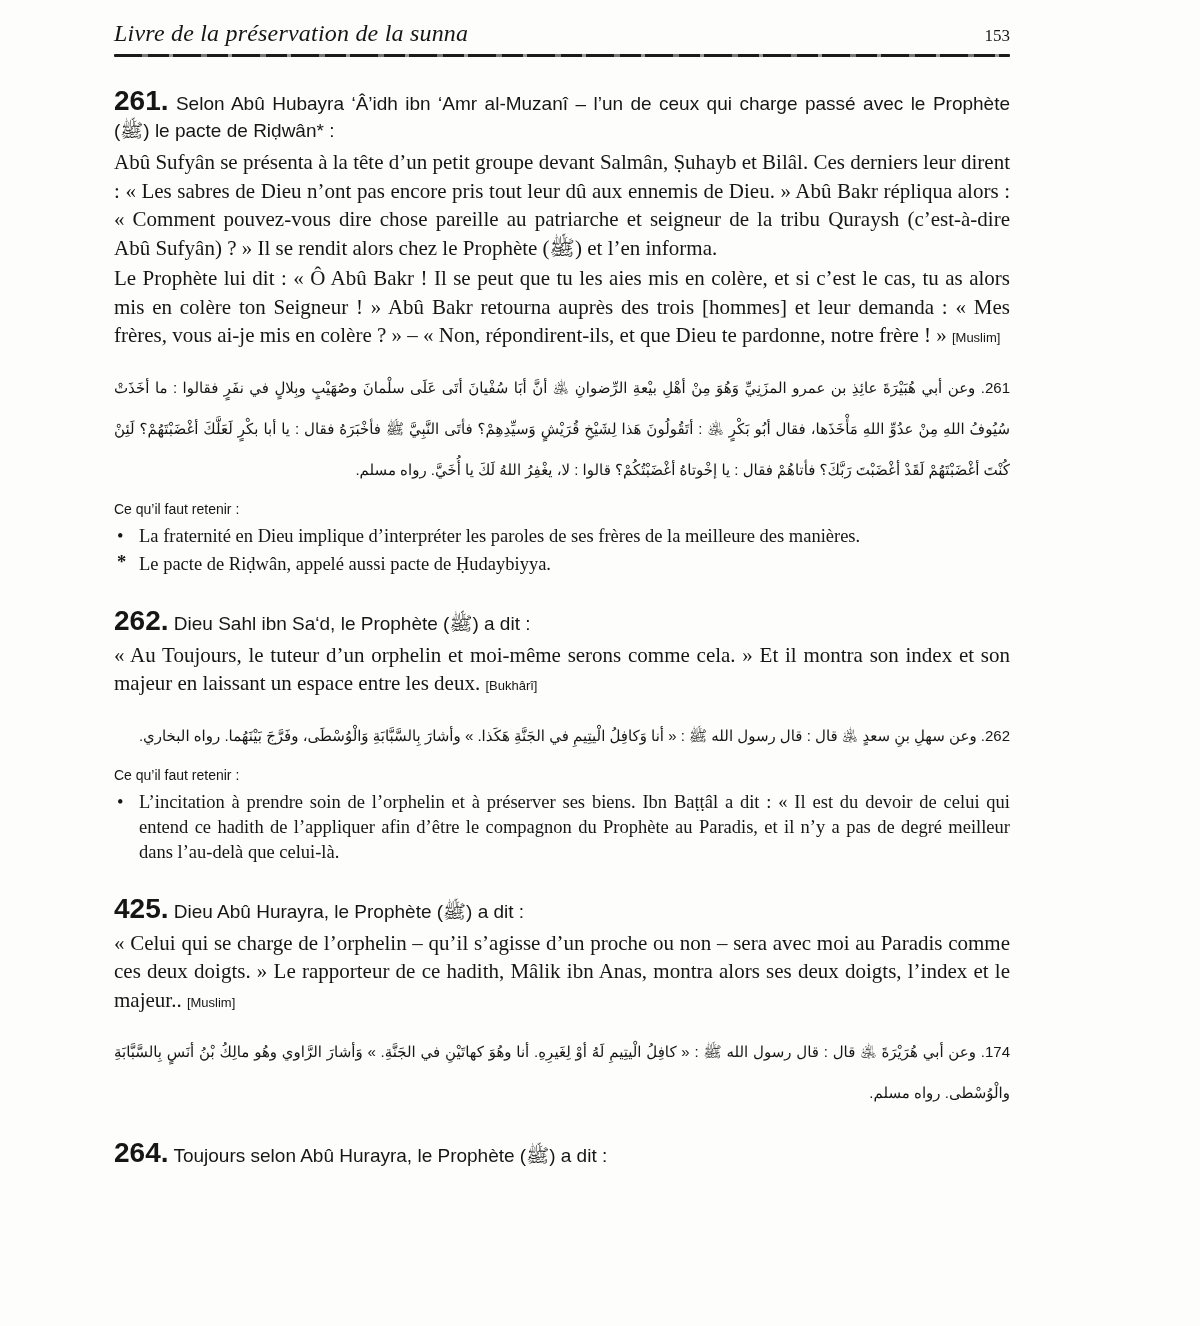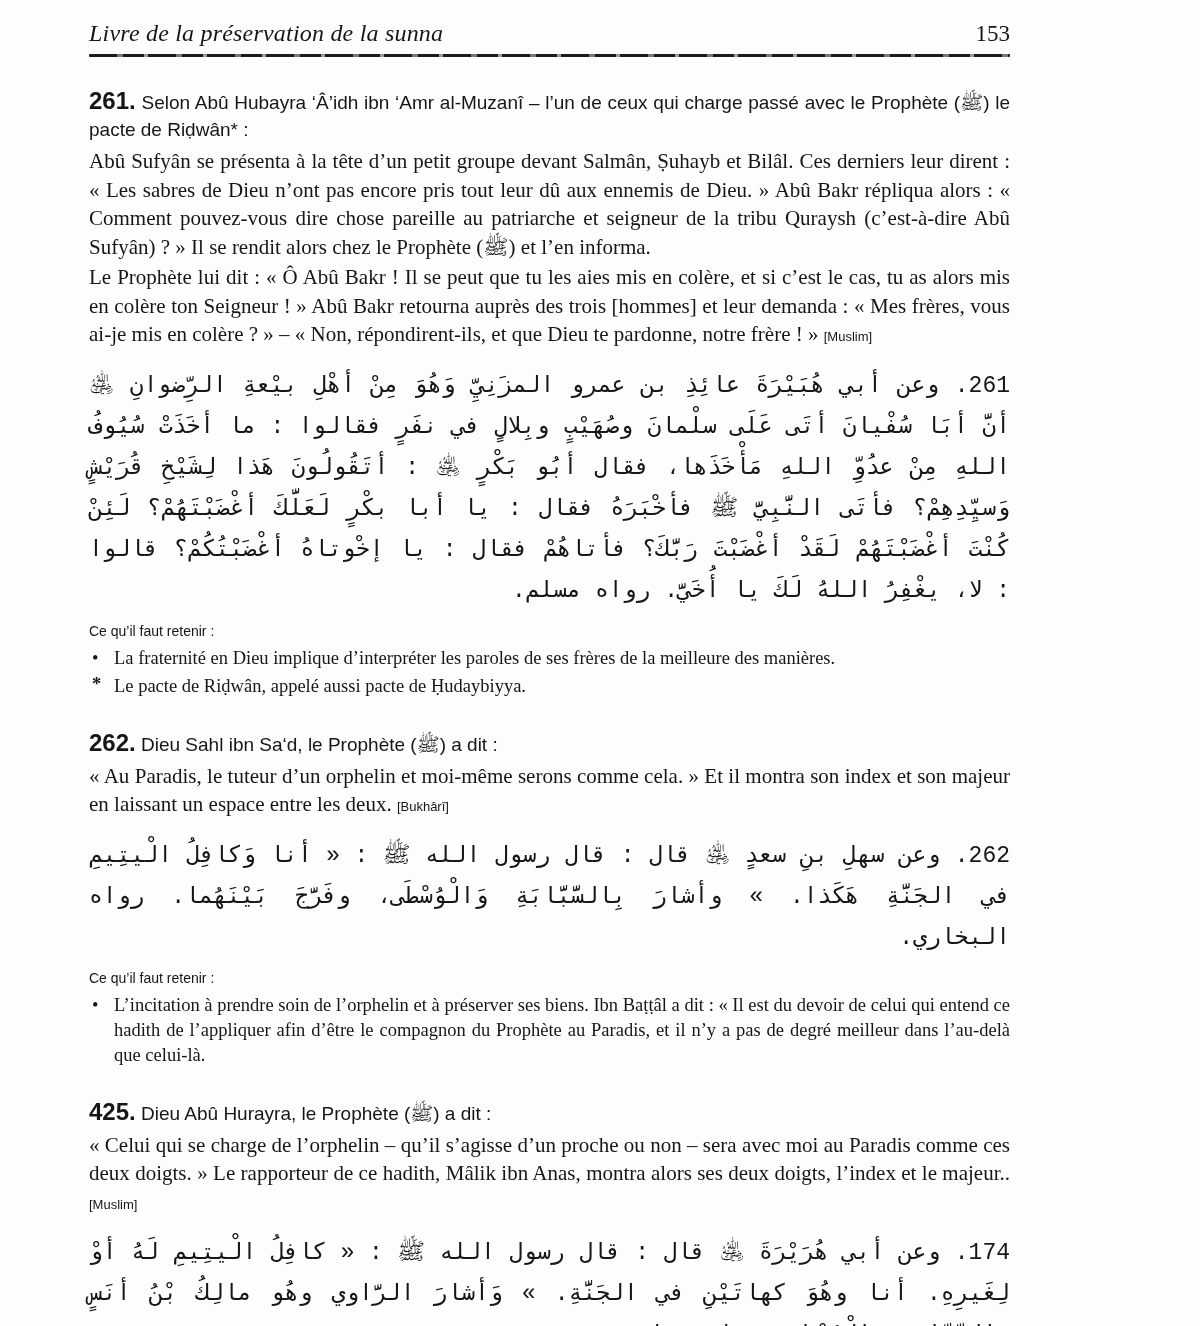--- a/index.html
+++ b/index.html
@@ -5,57 +5,57 @@
   html,body{margin:0;padding:0;}
   body{
     width:1200px;height:1326px;
     background:#fdfdfc;color:#161616;
     font-family:"Liberation Serif", serif;
     overflow:hidden;
   }
   .page{
     box-sizing:border-box;
     width:1200px;height:1326px;
-    padding:20px 190px 0 89px;
+    padding:20px 190px 0 114px;
   }
   
   .hdr{
     display:flex;justify-content:space-between;align-items:baseline;
   }
   .hdr .title{
     font-style:italic;font-size:24px;letter-spacing:.2px;
   }
-  .hdr .pnum{font-size:23px;}
+  .hdr .pnum{font-size:17px;}
   .rule{
     margin-top:7px;height:3px;
     background:repeating-linear-gradient(90deg,#1b1b1b 0 28px,#777 28px 34px,#1b1b1b 34px 55px,#999 55px 59px);
     border-radius:1px;
   }
   
   .sec{margin-top:30px;}
   .sec.tight{margin-top:26px;}
   .h{
     margin:0 0 4px 0;
     font-family:"Liberation Sans", sans-serif;
     font-size:19px;line-height:27px;text-align:justify;
   }
-  .h .num{font-weight:bold;font-size:24px;}
+  .h .num{font-weight:bold;font-size:28px;}
   .body{
     margin:2px 0 0 0;
     font-size:21px;line-height:28.5px;text-align:justify;
   }
   .src{
     font-family:"Liberation Sans", sans-serif;
     font-size:13px;white-space:nowrap;
   }
   .arabic{
     direction:rtl;
     margin:14px 0 8px 0;
-    font-family:Liberation Mono, monospace;
-    font-size:23px;line-height:41px;
+    font-family:Liberation Sans, sans-serif;
+    font-size:15px;line-height:41px;
     text-align:justify;text-align-last:right;
   }
   .retenir{margin-top:4px;}
   .rlabel{
     font-family:"Liberation Sans", sans-serif;
     font-size:14px;line-height:22px;margin-bottom:4px;
   }
   .bullet{
     position:relative;padding-left:25px;
     font-size:18.5px;line-height:25px;text-align:justify;
@@ -82,21 +82,21 @@
     <p class="arabic">261. وعن أبي هُبَيْرَةَ عائِذِ بن عمرو المزَنِيِّ وَهُوَ مِنْ أهْلِ بيْعةِ الرِّضوانِ ﵁ أنَّ أبَا سُفْيانَ أتَى عَلَى سلْمانَ وصُهَيْبٍ وبِلالٍ في نفَرٍ فقالوا : ما أخَذَتْ سُيُوفُ اللهِ مِنْ عدُوِّ اللهِ مَأْخَذَها، فقال أبُو بَكْرٍ ﵁ : أتَقُولُونَ هَذا لِشَيْخِ قُرَيْشٍ وَسيِّدِهِمْ؟ فأتَى النَّبِيَّ ﷺ فأخْبَرَهُ فقال : يا أبا بكْرٍ لَعَلَّكَ أغْضَبْتَهُمْ؟ لَئِنْ كُنْتَ أغْضَبْتَهُمْ لَقَدْ أغْضَبْتَ رَبَّكَ؟ فأتاهُمْ فقال : يا إخْوتاهُ أغْضَبْتُكُمْ؟ قالوا : لا، يغْفِرُ اللهُ لَكَ يا أُخَيَّ. رواه مسلم.</p>
     <div class="retenir">
       <div class="rlabel">Ce qu’il faut retenir :</div>
       <div class="bullet"><span class="mark">•</span><span class="btext">La fraternité en Dieu implique d’interpréter les paroles de ses frères de la meilleure des manières.</span></div>
       <div class="bullet fn"><span class="mark">*</span><span class="btext">Le pacte de Riḍwân, appelé aussi pacte de Ḥudaybiyya.</span></div>
     </div>
   </section>
 
   <section class="sec">
     <p class="h"><span class="num">262.</span> <span>Dieu Sahl ibn Sa‘d, le Prophète (ﷺ) a dit :</span></p>
-    <p class="body"><span>« Au Paradis, le tuteur d’un orphelin et moi-même serons comme cela. » Et il montra son index et son majeur en laissant un espace entre les deux.</span> <span class="src">[Bukhârî]</span></p>
+    <p class="body"><span>« Au Toujours, le tuteur d’un orphelin et moi-même serons comme cela. » Et il montra son index et son majeur en laissant un espace entre les deux.</span> <span class="src">[Bukhârî]</span></p>
     <p class="arabic">262. وعن سهلِ بنِ سعدٍ ﵁ قال : قال رسول الله ﷺ : « أنا وَكافِلُ الْيتِيمِ في الجَنَّةِ هَكَذا. » وأشارَ بِالسَّبَّابَةِ وَالْوُسْطَى، وفَرَّجَ بَيْنَهُما. رواه البخاري.</p>
     <div class="retenir">
       <div class="rlabel">Ce qu’il faut retenir :</div>
       <div class="bullet"><span class="mark">•</span><span class="btext">L’incitation à prendre soin de l’orphelin et à préserver ses biens. Ibn Baṭṭâl a dit : « Il est du devoir de celui qui entend ce hadith de l’appliquer afin d’être le compagnon du Prophète au Paradis, et il n’y a pas de degré meilleur dans l’au-delà que celui-là.</span></div>
     </div>
   </section>
 
   <section class="sec">
     <p class="h"><span class="num">425.</span> <span>Dieu Abû Hurayra, le Prophète (ﷺ) a dit :</span></p>
     <p class="body"><span>« Celui qui se charge de l’orphelin – qu’il s’agisse d’un proche ou non – sera avec moi au Paradis comme ces deux doigts. » Le rapporteur de ce hadith, Mâlik ibn Anas, montra alors ses deux doigts, l’index et le majeur..</span> <span class="src">[Muslim]</span></p>

